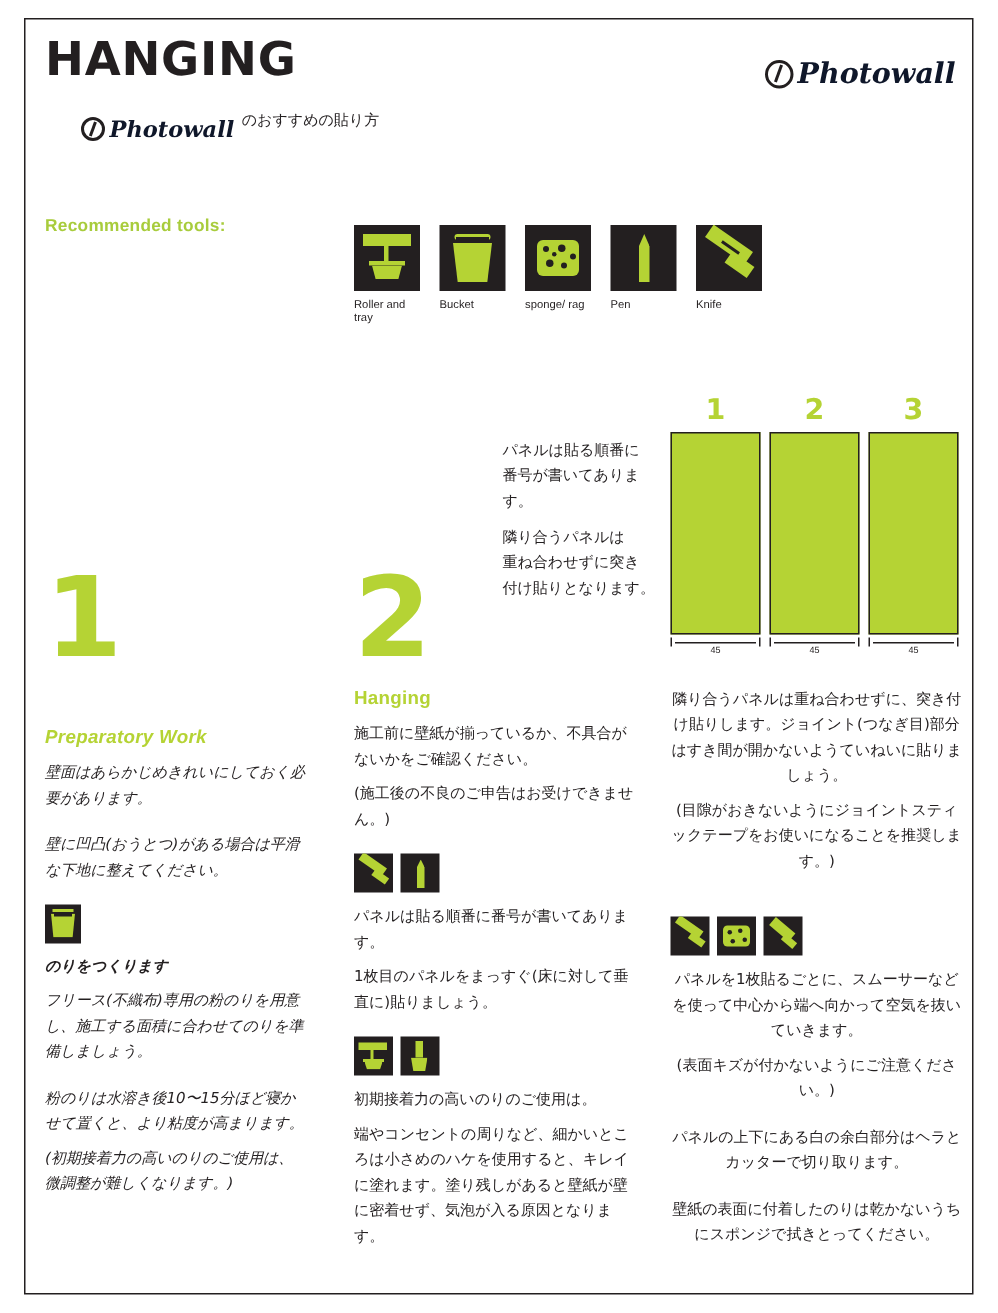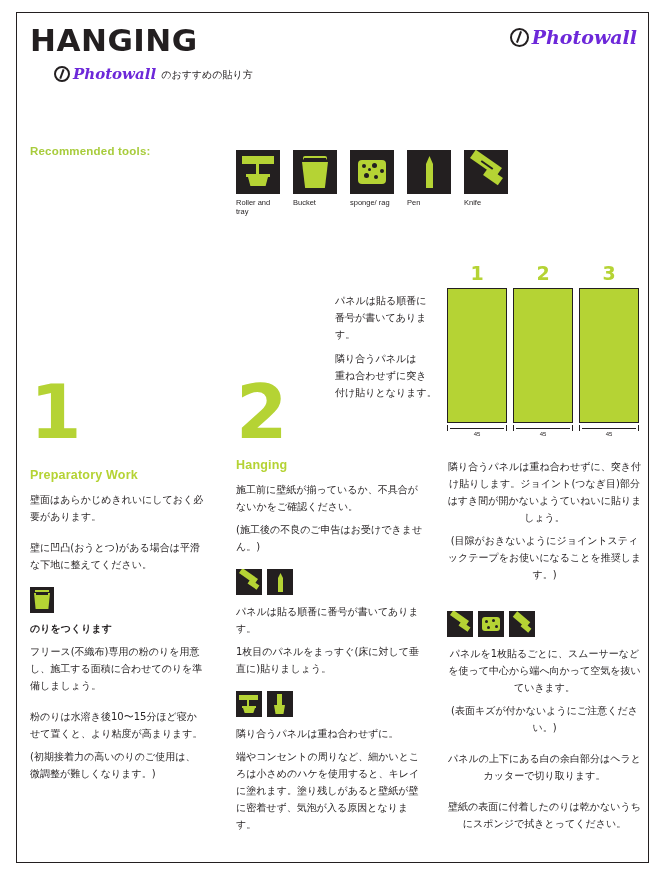--- a/index.html
+++ b/index.html
@@ -59,22 +59,23 @@
   }
   .sub-line .logo-small { margin-right: 5px; }
 
   
   .logo {
     display: inline-flex;
     align-items: center;
     font-family: "DejaVu Serif", serif;
     font-style: italic;
     font-weight: bold;
-    color: #6d28d9;
+    color: #0f172a;
     white-space: nowrap;
+    margin-top: 12px;
   }
   .logo .mark {
     display: inline-block;
     border: 2px solid #231f20;
     border-radius: 50%;
     margin-right: 3px;
     position: relative;
   }
   .logo .mark::after {
     content: "";
@@ -230,21 +231,21 @@
   .bold-jp {
     font-family: "DejaVu Sans", sans-serif;
     font-size: 10px;
     font-weight: bold;
     line-height: 16px;
   }
   .col {
     position: absolute;
     width: 180px;
   }
-  #col1 { left: 30px; top: 468px; width: 175px; }
+  #col1 { left: 30px; top: 484px; width: 175px; font-style: italic; }
   #col2 { left: 236px; top: 458px; width: 190px; }
   #col3 { left: 447px; top: 458px; width: 195px; text-align: center; }
 
   .p { margin: 0 0 14px 0; }
   .p-tight { margin: 0 0 6px 0; }
 
   .icon-row {
     display: flex;
     gap: 5px;
     margin: 14px 0 8px 0;
@@ -406,21 +407,21 @@
         <span class="g" style="left:3px;top:4px;width:19px;height:5px;"></span>
         <span class="g" style="left:11px;top:9px;width:2px;height:6px;"></span>
         <span class="g" style="left:6px;top:15px;width:14px;height:2px;"></span>
         <span class="g" style="left:7px;top:17px;width:12px;height:5px;clip-path:polygon(0 0,100% 0,86% 100%,14% 100%);"></span>
       </div>
       <div class="mini">
         <span class="g" style="left:10px;top:3px;width:5px;height:11px;"></span>
         <span class="g" style="left:7px;top:14px;width:11px;height:9px;clip-path:polygon(0 0,100% 0,86% 100%,14% 100%);"></span>
       </div>
     </div>
-    <p class="jp p-tight">隣り合うパネルは重ね合わせずに。</p>
+    <p class="jp p-tight">初期接着力の高いのりのご使用は。</p>
     <p class="jp p">端やコンセントの周りなど、細かいところは小さめのハケを使用すると、キレイに塗れます。塗り残しがあると壁紙が壁に密着せず、気泡が入る原因となります。</p>
   </div>
 
   <div class="col" id="col3">
     <p class="jp p-tight">隣り合うパネルは重ね合わせずに、突き付け貼りします。ジョイント(つなぎ目)部分はすき間が開かないようていねいに貼りましょう。</p>
     <p class="jp p">(目隙がおきないようにジョイントスティックテープをお使いになることを推奨します。)</p>
     <div class="icon-row" style="margin-top:28px;">
       <div class="mini">
         <span class="g" style="left:3px;top:4px;width:19px;height:6px;transform:rotate(35deg);transform-origin:center;"></span>
         <span class="g" style="left:12px;top:13px;width:11px;height:5px;transform:rotate(35deg);"></span>

